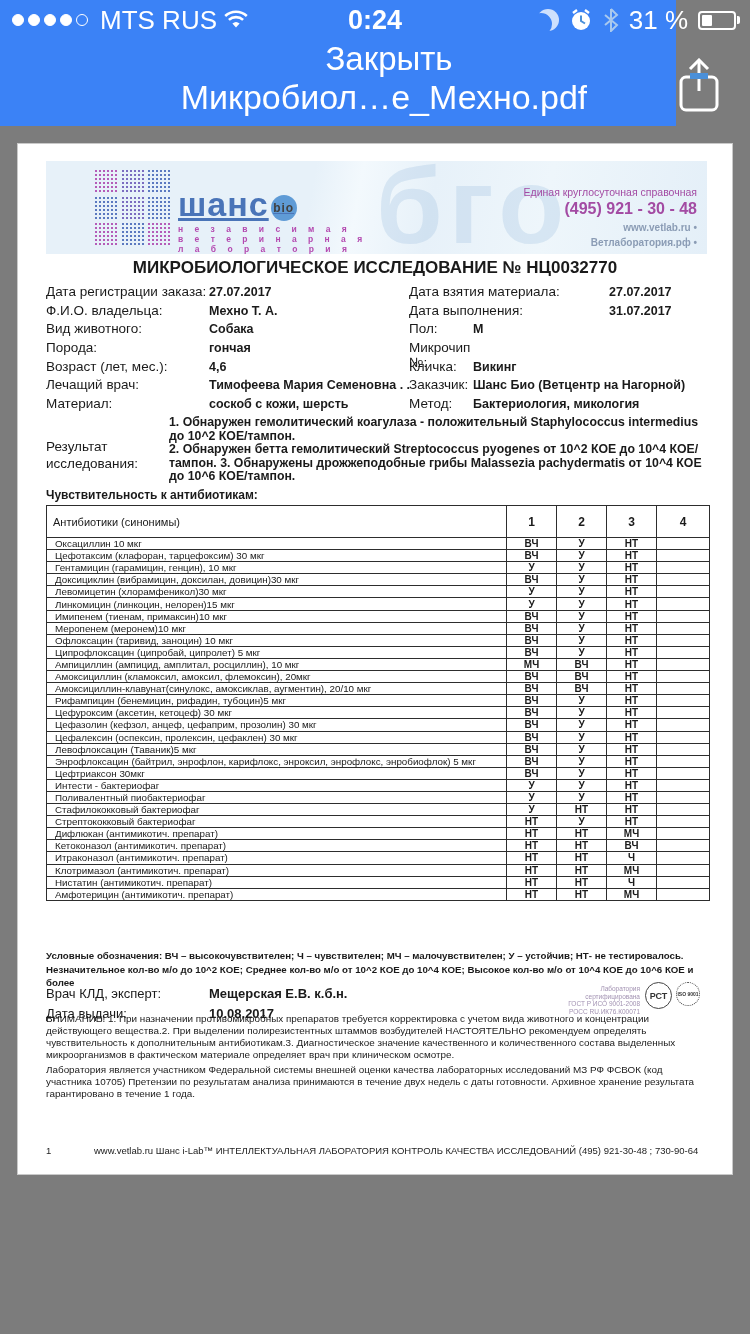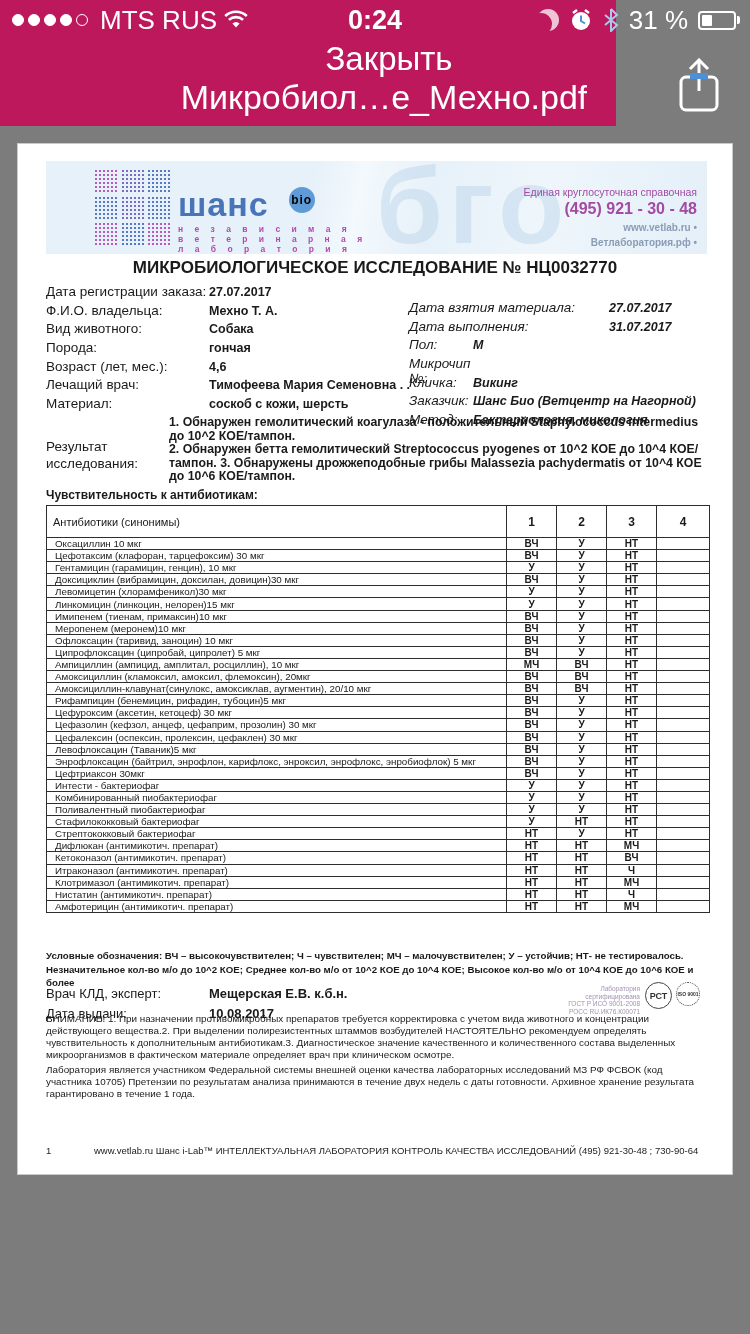--- a/index.html
+++ b/index.html
@@ -4,21 +4,21 @@
 <style>
   * { margin:0; padding:0; box-sizing:border-box; }
   html,body { width:750px; height:1334px; }
   body {
     font-family:"Liberation Sans", sans-serif;
     background:#7c7c7c;
     position:relative; overflow:hidden;
     -webkit-font-smoothing:antialiased;
   }
   
-  .chrome { position:absolute; top:0; left:0; width:616px; height:126px; background:#be185d; }
+  .chrome { position:absolute; top:0; left:0; width:676px; height:126px; background:#3b82f6; }
   .statusbar { position:absolute; top:0; left:0; width:750px; height:40px;
     display:flex; align-items:center; color:#fff; font-size:26px; }
   .sb-left { display:flex; align-items:center; gap:6px; margin-left:12px; }
   .dots { display:flex; gap:4px; margin-right:6px; }
   .dot { width:12px; height:12px; border-radius:50%; border:1.5px solid #fff; }
   .dot.f { background:#fff; }
   .sb-time { position:absolute; left:0; right:0; text-align:center; font-weight:600; font-size:27px; }
   .sb-right { position:absolute; right:10px; top:0; height:40px; display:flex; align-items:center; gap:10px; }
   .moon { width:22px; height:22px; border-radius:50%;
     box-shadow: inset -7px 4px 0 0 rgba(255,255,255,.75); }
@@ -40,34 +40,34 @@
     overflow:hidden; }
   .watermark { position:absolute; left:330px; top:-18px; font-size:108px; font-weight:700;
     color:rgba(130,175,215,.22); letter-spacing:6px; }
   .logo { position:absolute; left:48px; top:8px; display:flex; }
   .mosaic { width:78px; height:78px; display:grid; grid-template-columns:repeat(3,1fr);
     grid-template-rows:repeat(3,1fr); gap:2px; }
   .tile { background-image:radial-gradient(circle,#5b79c0 1px, transparent 1.3px); background-size:4px 4px; }
   .tile.p { background-image:radial-gradient(circle,#b45cb8 1px, transparent 1.3px); }
   .tile.m { background-image:radial-gradient(circle,#7a6cc0 1px, transparent 1.3px); }
   .wordmark { margin-left:6px; margin-top:18px; }
-  .brand { font-size:34px; font-weight:700; color:#4a74b8; letter-spacing:1px; line-height:34px; display:flex; align-items:flex-start; }
-  .bio-circle { width:26px; height:26px; background:#5f9bd6; border-radius:50%; color:#000000;
-    font-size:12px; font-weight:700; display:flex; align-items:center; justify-content:center; margin-left:20px; }
+  .brand { font-size:34px; font-weight:700; color:#4a74b8; letter-spacing:1px; line-height:34px; display:flex; align-items:flex-end;text-decoration:underline; }
+  .bio-circle { width:26px; height:26px; background:#5f9bd6; border-radius:50%; color:#404040;
+    font-size:12px; font-weight:700; display:flex; align-items:center; justify-content:center; margin-left:2px; }
   .sub { font-size:8.5px; font-weight:700; color:#b44ab0; letter-spacing:4.5px; margin-top:3px; line-height:10px; }
   .band-right { position:absolute; right:10px; top:25px; text-align:right; }
   .hotline { color:#a34ba3; font-size:10.5px; line-height:13px; }
   .hotphone { color:#a34ba3; font-size:16px; font-weight:700; line-height:20px; }
   .site { color:#8b9cb5; font-size:10px; font-weight:700; line-height:13px; margin-top:2px; }
   .doc-title { position:absolute; top:114px; left:0; width:100%; text-align:center;
     font-size:17px; font-weight:700; }
   
   .info { position:absolute; top:140px; left:28px; width:661px; }
   .col-left { position:absolute; left:0; top:0; width:360px; }
-  .col-right { position:absolute; left:363px; top:16px; width:300px;font-style:italic; }
+  .col-right { position:absolute; left:363px; top:0; width:300px; }
   .irow { display:flex; height:18.7px; align-items:baseline; font-size:13.5px; }
   .irow .lab { width:163px; flex:none; }
   .irow .val { font-weight:700; font-size:12.5px; white-space:nowrap; }
   .col-right .irow .lab { width:64px; }
   .col-right .irow:nth-of-type(1) .lab, .col-right .irow:nth-of-type(2) .lab { width:200px; }
   
   .result { position:absolute; top:272px; left:28px; width:661px; }
   .res-label { position:absolute; left:0; top:22px; font-size:13.5px; width:125px; line-height:17px; }
   .res-text { margin-left:123px; font-size:12.3px; font-weight:700; line-height:13.6px; width:538px; }
   .sens-head { position:absolute; top:344px; left:28px; font-size:12px; font-weight:700; }
@@ -467,27 +467,20 @@
         </tr>
 
         <tr>
           <td class="nm">Интести - бактериофаг</td>
           <td class="v">У</td>
           <td class="v">У</td>
           <td class="v">НТ</td>
           <td class="v"></td>
         </tr>
 
-        <tr>
-          <td class="nm">Комбинированный пиобактериофаг</td>
-          <td class="v">У</td>
-          <td class="v">У</td>
-          <td class="v">НТ</td>
-          <td class="v"></td>
-        </tr>
 
         <tr>
           <td class="nm">Поливалентный пиобактериофаг</td>
           <td class="v">У</td>
           <td class="v">У</td>
           <td class="v">НТ</td>
           <td class="v"></td>
         </tr>
 
         <tr>

